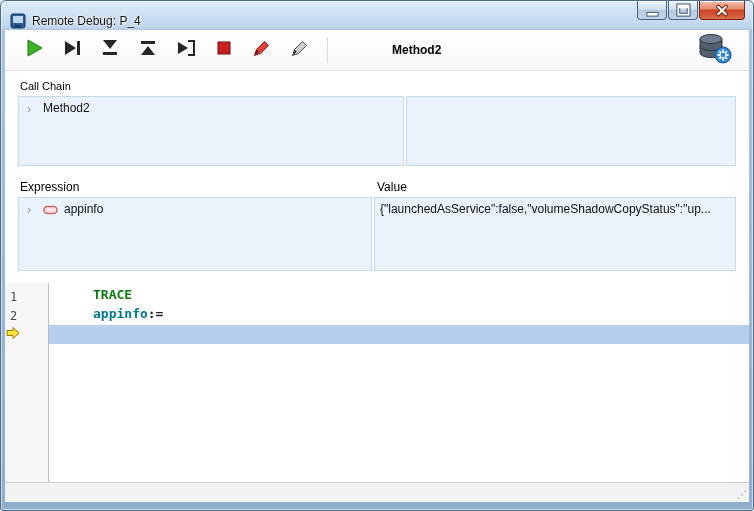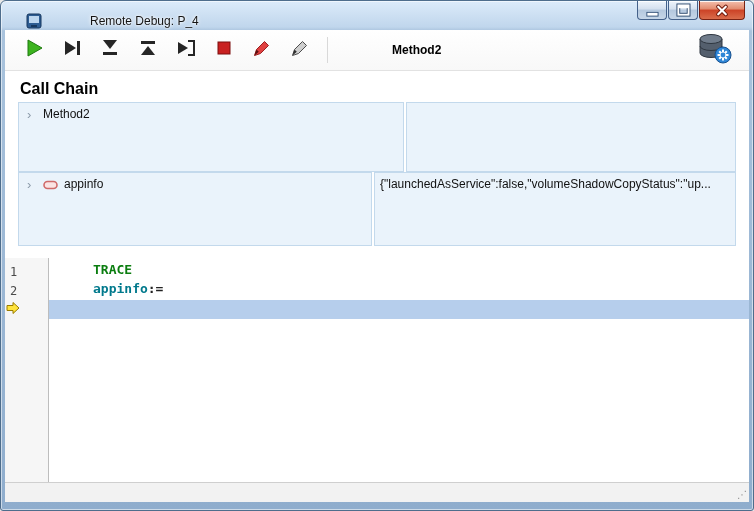--- a/index.html
+++ b/index.html
@@ -7,21 +7,21 @@
 
   .window{
     width:754px;height:511px;position:relative;
     border:1px solid #4e6d8c;border-radius:6px 6px 3px 3px;
     background:linear-gradient(180deg,#dcebfa 0%,#c0d6ec 26px,#a9c3dd 30px,#8fadcd 100%);
     box-shadow:inset 0 0 0 1px rgba(255,255,255,.55);
     overflow:hidden;
   }
 
   
-  .titlebar{position:absolute;top:0;left:0;right:0;height:40px;display:flex;align-items:center;padding-left:25px;gap:42px;}
+  .titlebar{position:absolute;top:0;left:0;right:0;height:40px;display:flex;align-items:center;padding-left:9px;}
   .app-icon{width:16px;height:16px;margin-right:6px;flex:0 0 16px;}
   .title{font-size:12px;color:#141414;text-shadow:0 0 4px #fff,0 0 2px #fff;white-space:nowrap;}
   .win-controls{position:absolute;top:0;right:8px;display:flex;}
   .winbtn{width:30px;height:19px;margin-left:1px;border:1px solid #44618a;border-top:none;
     border-radius:0 0 4px 4px;display:flex;align-items:center;justify-content:center;
     background:linear-gradient(180deg,#eef4fb 0%,#d4e0ee 45%,#b4c8de 50%,#c6d6e8 100%);
     box-shadow:inset 0 1px 0 rgba(255,255,255,.85);cursor:default;}
   .winbtn.close{width:46px;border-color:#7a2213;
     background:linear-gradient(180deg,#f4c0ae 0%,#e28a6e 45%,#cc4226 50%,#d96c4b 100%);}
 
@@ -31,21 +31,21 @@
 
   
   .toolbar{height:41px;flex:0 0 41px;display:flex;align-items:center;padding:0 14px;
     background:linear-gradient(#ffffff,#f8f8f8);border-bottom:1px solid #e2e2e2;}
   .tbtn{width:30px;height:30px;margin-right:8px;display:flex;align-items:center;justify-content:center;border-radius:3px;}
   .toolbar-sep{width:1px;height:26px;background:#d9d9d9;margin-left:4px;flex:0 0 1px;}
   .method-label{font-size:12px;font-weight:bold;color:#000;margin-left:64px;white-space:nowrap;}
   .db-btn{margin-left:auto;width:42px;height:34px;display:flex;align-items:center;justify-content:center;}
 
   
-  .section-label{font-size:16px;color:#000;margin:9px 0 4px 15px;font-weight:bold;}
+  .section-label{font-size:11px;color:#000;margin:9px 0 4px 15px;}
 
   
   .panes{display:flex;margin:0 13px;gap:2px;flex:0 0 auto;}
   .panes.callchain{height:70px;}
   .panes.watch{height:74px;}
   .pane{background:#eaf3fb;border:1px solid #c3d9ec;overflow:hidden;}
   .callchain .pane.left{width:386px;flex:0 0 386px;}
   .callchain .pane.right{flex:1;}
   .watch .pane.left{width:354px;flex:0 0 354px;}
   .watch .pane.right{flex:1;}
@@ -208,20 +208,24 @@
     <div class="panes callchain">
       <div class="pane left">
         <div class="row">
           <span class="chev">›</span>
           <span>Method2</span>
         </div>
       </div>
       <div class="pane right"></div>
     </div>
 
+    <div class="watch-labels">
+      <span class="wl-exp">Expression</span>
+      <span class="wl-val">Value</span>
+    </div>
     <div class="panes watch">
       <div class="pane left">
         <div class="row">
           <span class="chev">›</span>
           <span class="expr-type-icon">
             <svg width="15" height="10" viewBox="0 0 15 10">
                 <rect x="1" y="1.5" width="13" height="7" rx="3.5" fill="#fbe3e3" stroke="#cf6a6a" stroke-width="1.6"></rect>
               </svg>
           </span>
           <span>appinfo</span>

